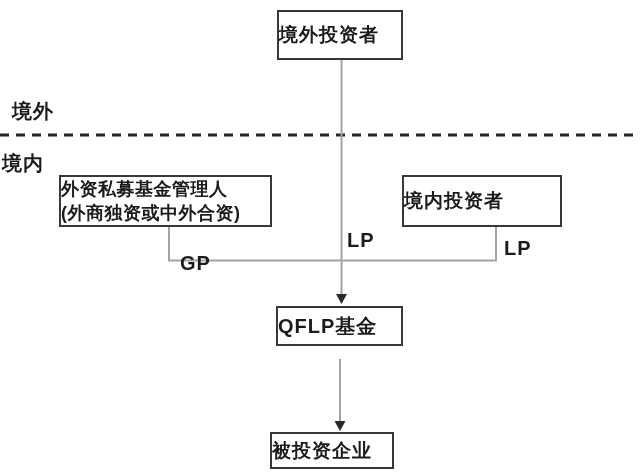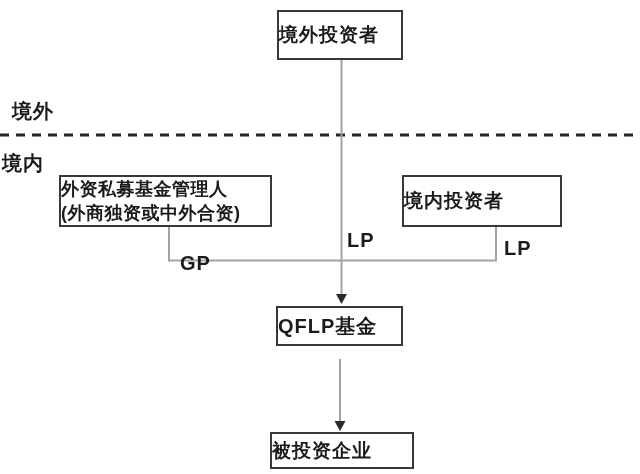--- a/index.html
+++ b/index.html
@@ -44,21 +44,21 @@
     white-space:nowrap;
   }
   .region-lbl{font-size:20px;}
   .edge-lbl{font-size:20px;}
   .invest-lbl{font-size:20px;}
   
   .b-foreign   {left:277px;top:10px; width:126px;height:50px;}
   .b-manager   {left:59px; top:175px;width:213px;height:52px;font-size:18px;line-height:24px;letter-spacing:0.5px;}
   .b-domestic  {left:402px;top:175px;width:160px;height:52px;}
   .b-qflp      {left:276px;top:306px;width:127px;height:40px;font-size:20px;}
-  .b-investee  {left:270px;top:432px;width:144px;height:37px;}
+  .b-investee  {left:270px;top:432px;width:124px;height:37px;}
   
   .l-offshore  {left:12px; top:100px;}
   .l-onshore   {left:2px; top:152px;}
   .l-gp        {left:180px;top:232px;margin-top:20px;}
   .l-lp-f      {left:347px;top:229px;}
   .l-lp-d      {left:504px;top:237px;}
   .l-invest    {left:343px;top:376px;}
 </style>
 </head>
 <body>

